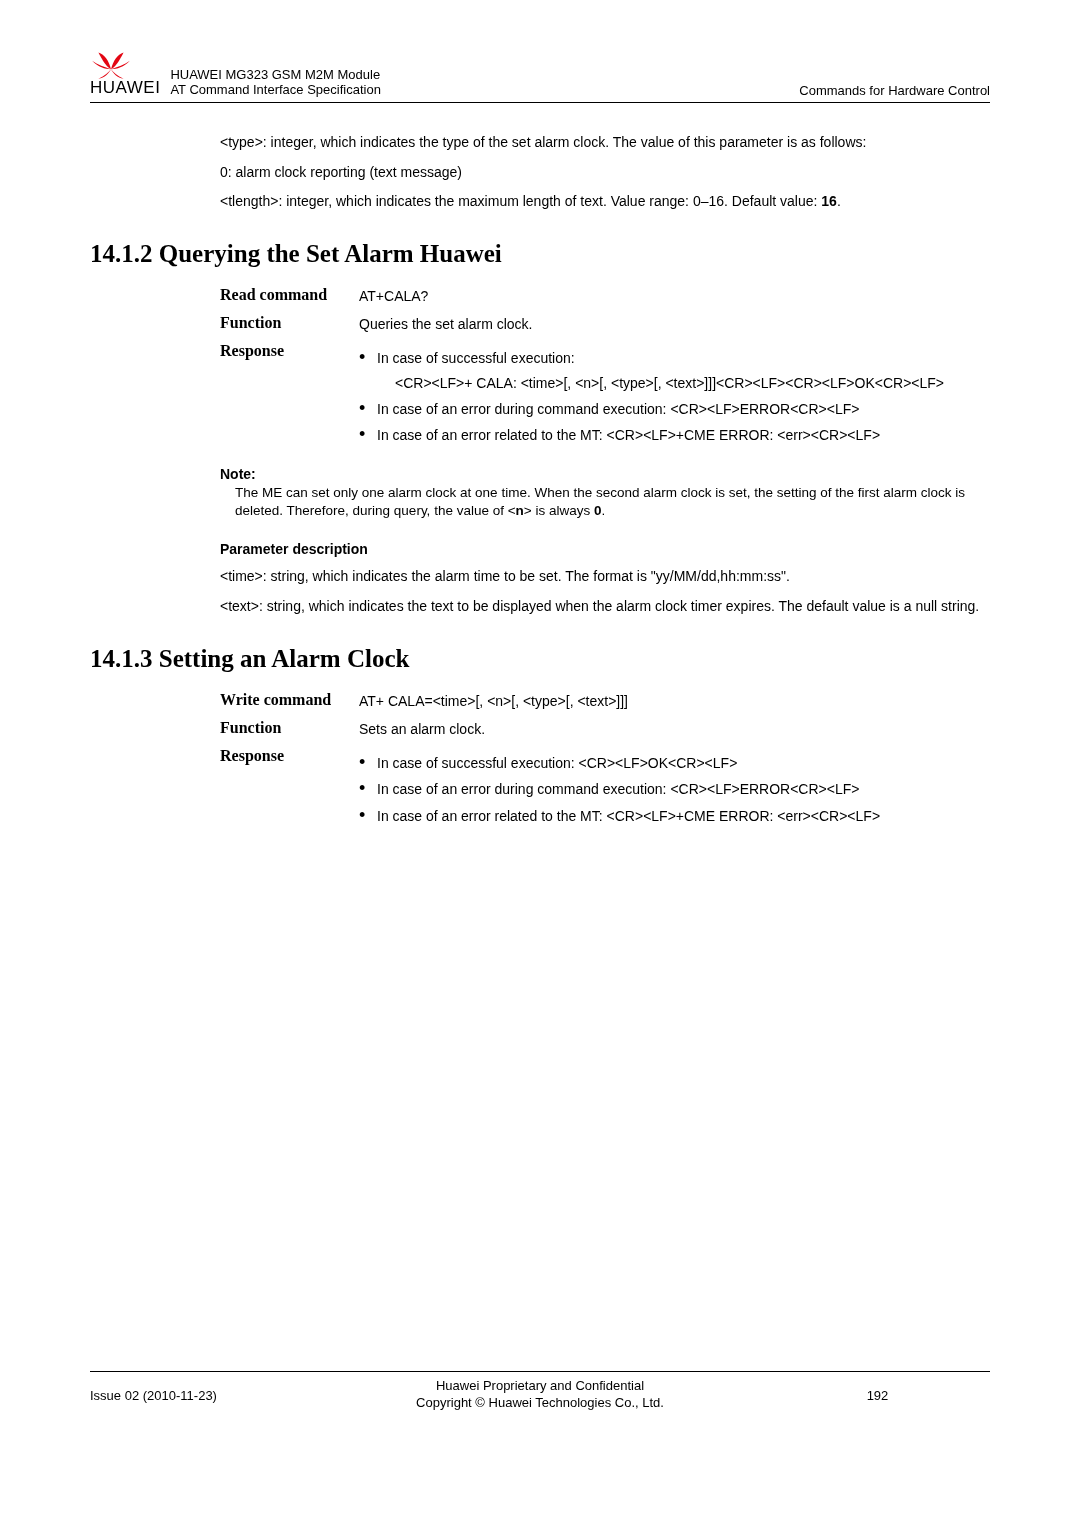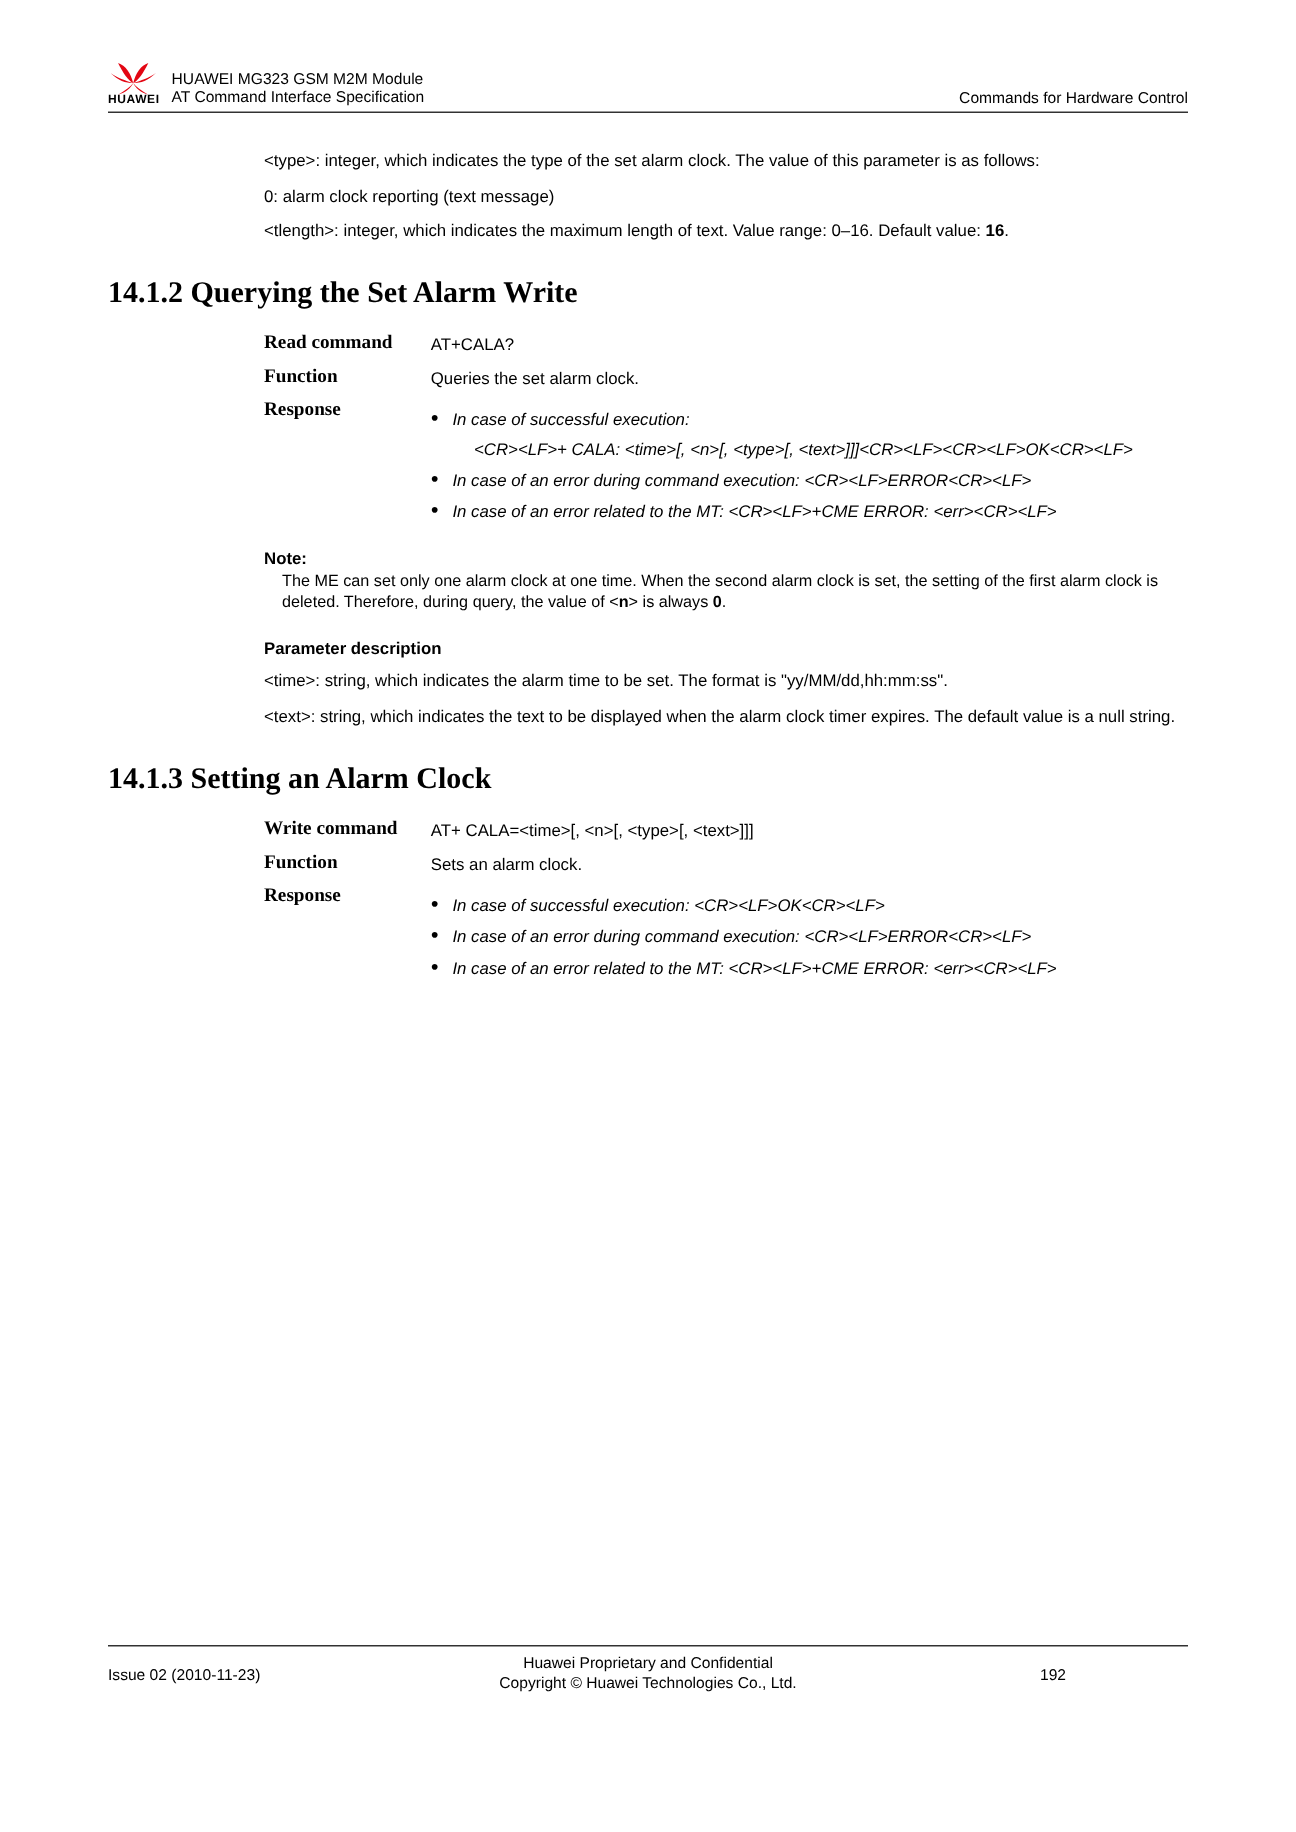--- a/index.html
+++ b/index.html
@@ -28,22 +28,22 @@
     display: flex;
     flex-direction: column;
     align-items: flex-start;
     margin-right: 10px;
   }
   .logo-svg {
     width: 42px;
     height: 30px;
   }
   .brand-text {
-    font-size: 10px;
-    font-weight: bold;
+    font-size: 17px;
+    font-weight: normal;
     letter-spacing: 0.5px;
     margin-top: -2px;
   }
   .header-titles {
     flex: 1;
     font-size: 13px;
     line-height: 1.2;
   }
   .header-right {
     font-size: 13px;
@@ -76,21 +76,20 @@
     font-weight: bold;
   }
   .def-body {
     flex: 1;
     line-height: 1.45;
   }
   ul.bullets {
     list-style: none;
     padding: 0;
     margin: 0;
-    font-style: italic;
   }
   ul.bullets > li {
     position: relative;
     padding-left: 18px;
     margin: 6px 0;
   }
   ul.bullets > li::before {
     content: "•";
     position: absolute;
     left: 0;
@@ -174,21 +173,21 @@
   </div>
 
   <div class="body-indent">
     <p class="para">&lt;type&gt;: integer, which indicates the type of the set alarm clock. The value of this parameter is as follows:</p>
     <p class="para">0: alarm clock reporting (text message)</p>
     <p class="para">
       <span>&lt;tlength&gt;: integer, which indicates the maximum length of text. Value range: 0–16. Default value: </span><b>16</b><span>.</span>
     </p>
   </div>
 
-  <h2 class="sec">14.1.2 Querying the Set Alarm Write</h2>
+  <h2 class="sec">14.1.2 Querying the Set Alarm Huawei</h2>
 
   <div class="body-indent">
     <div class="def-row">
       <div class="def-label">Read command</div>
       <div class="def-body">AT+CALA?</div>
     </div>
     <div class="def-row">
       <div class="def-label">Function</div>
       <div class="def-body">Queries the set alarm clock.</div>
     </div>

